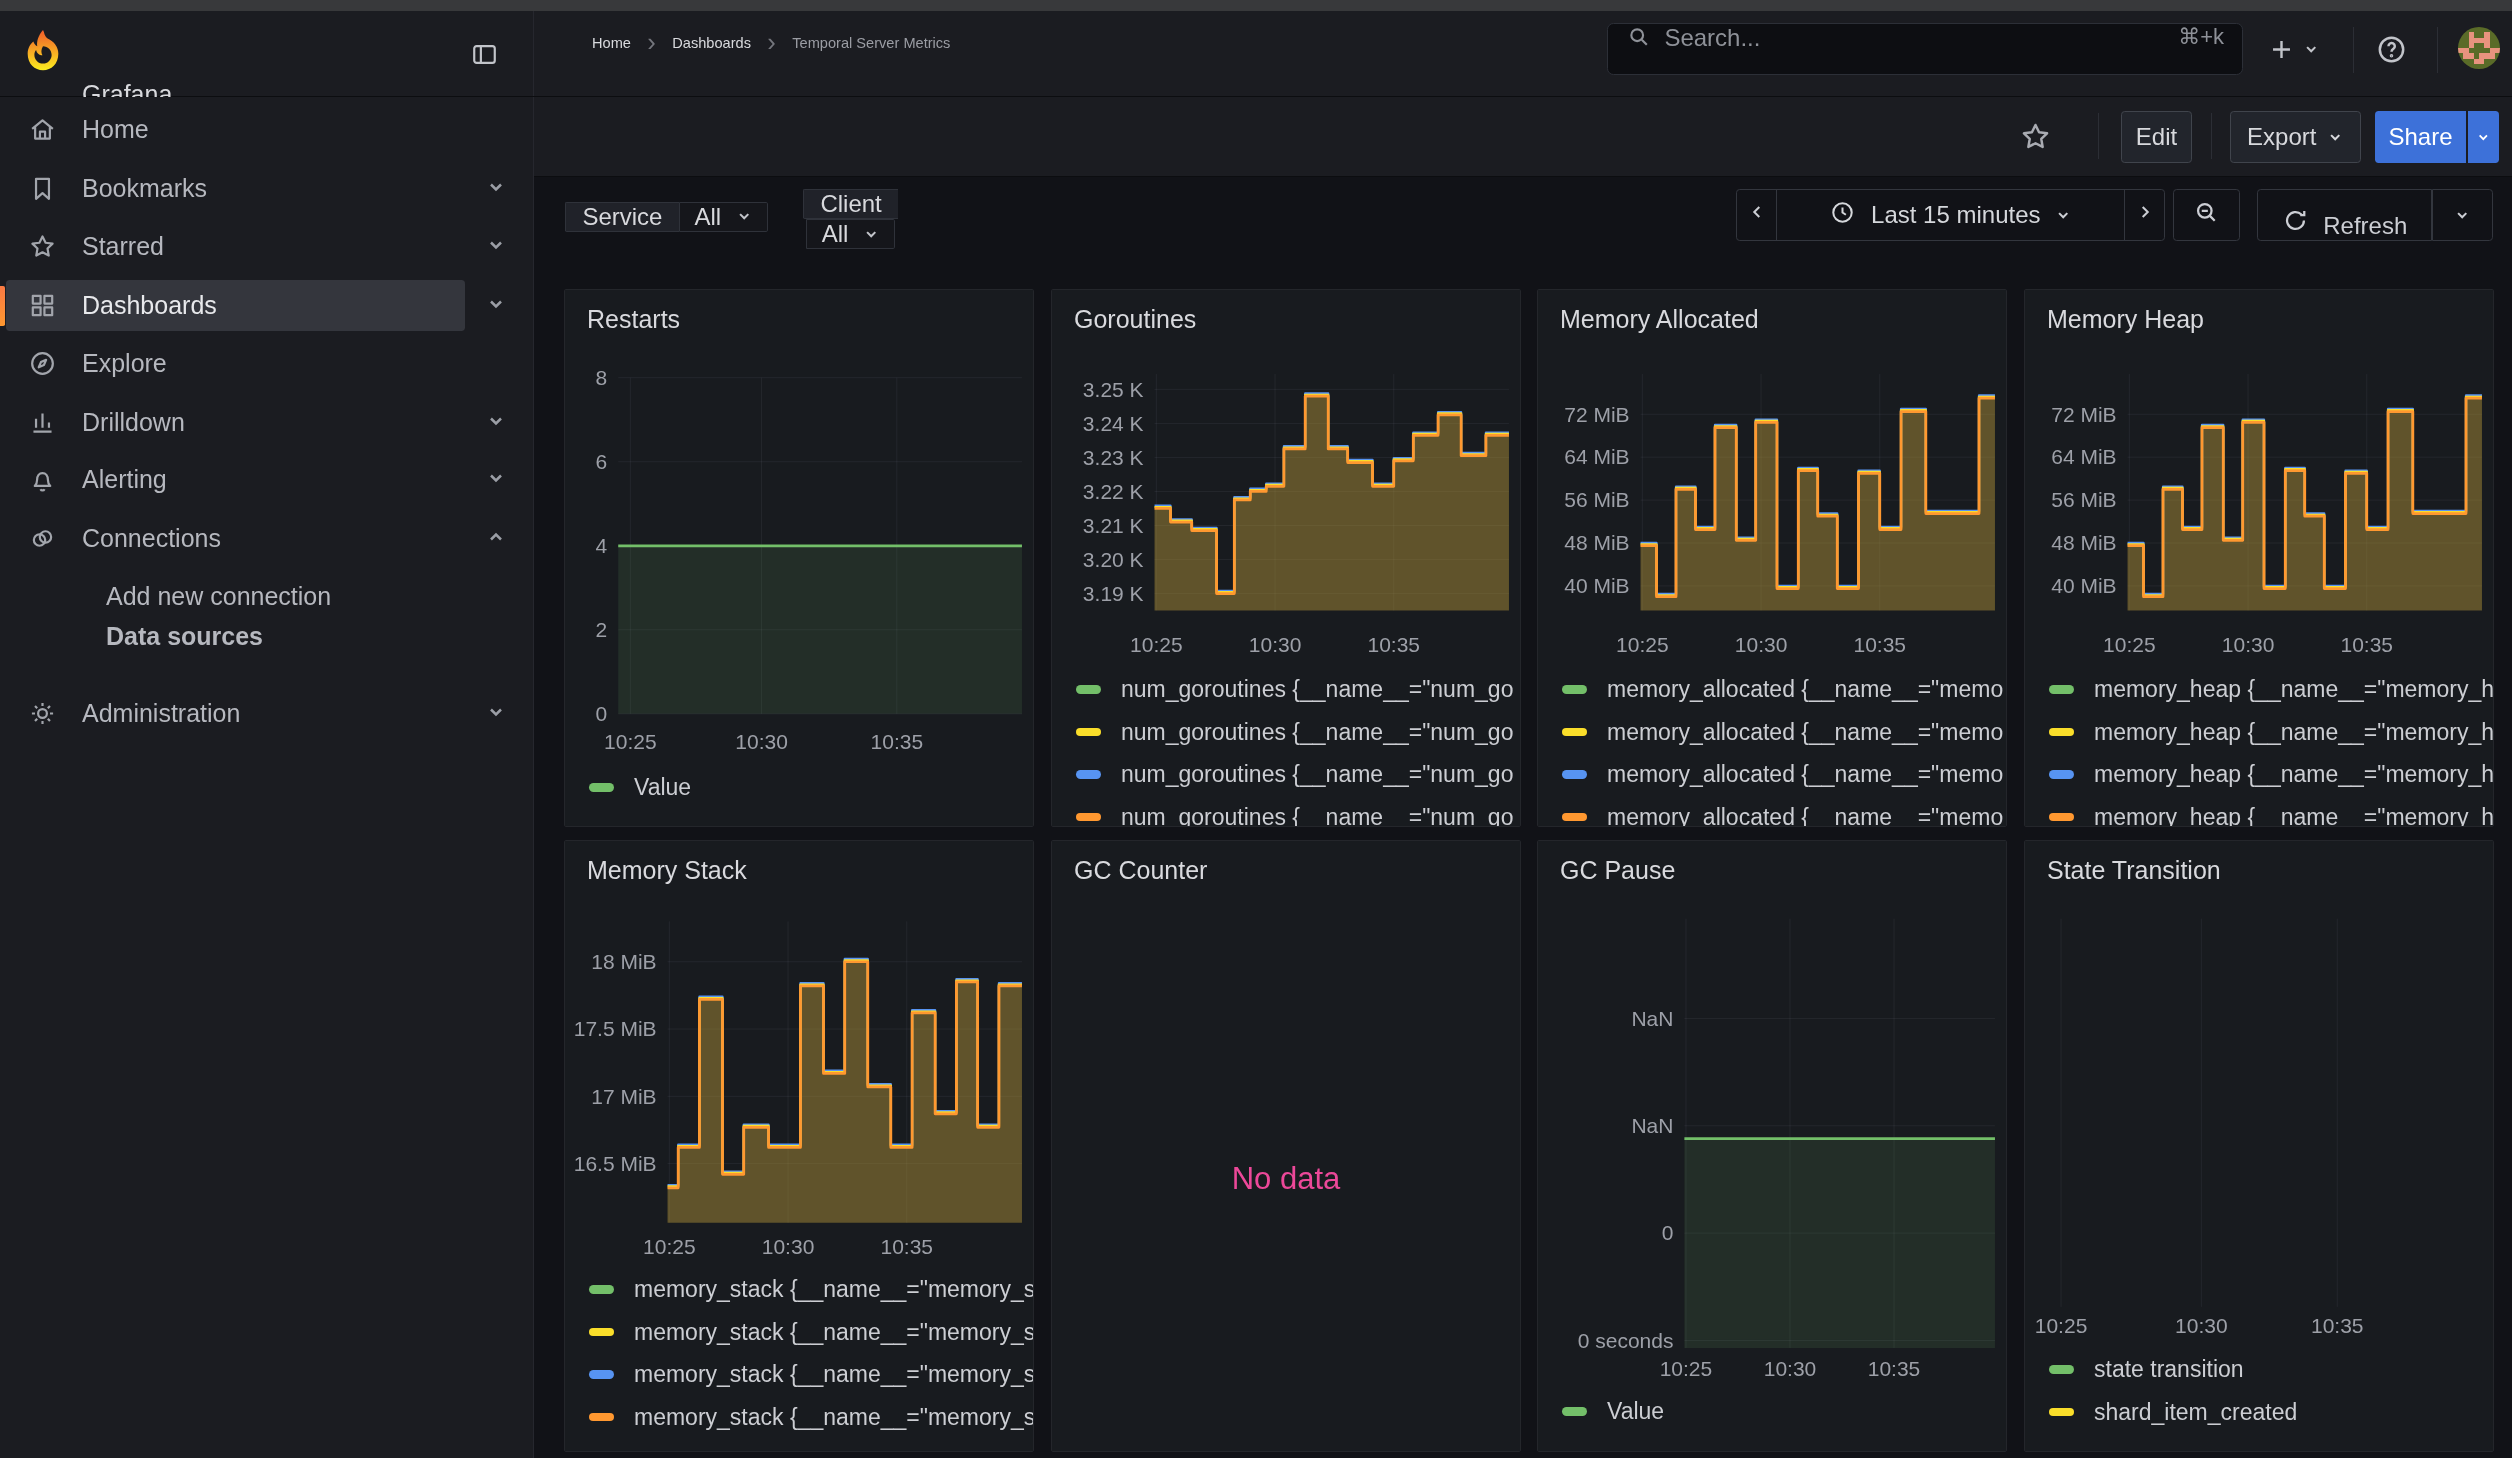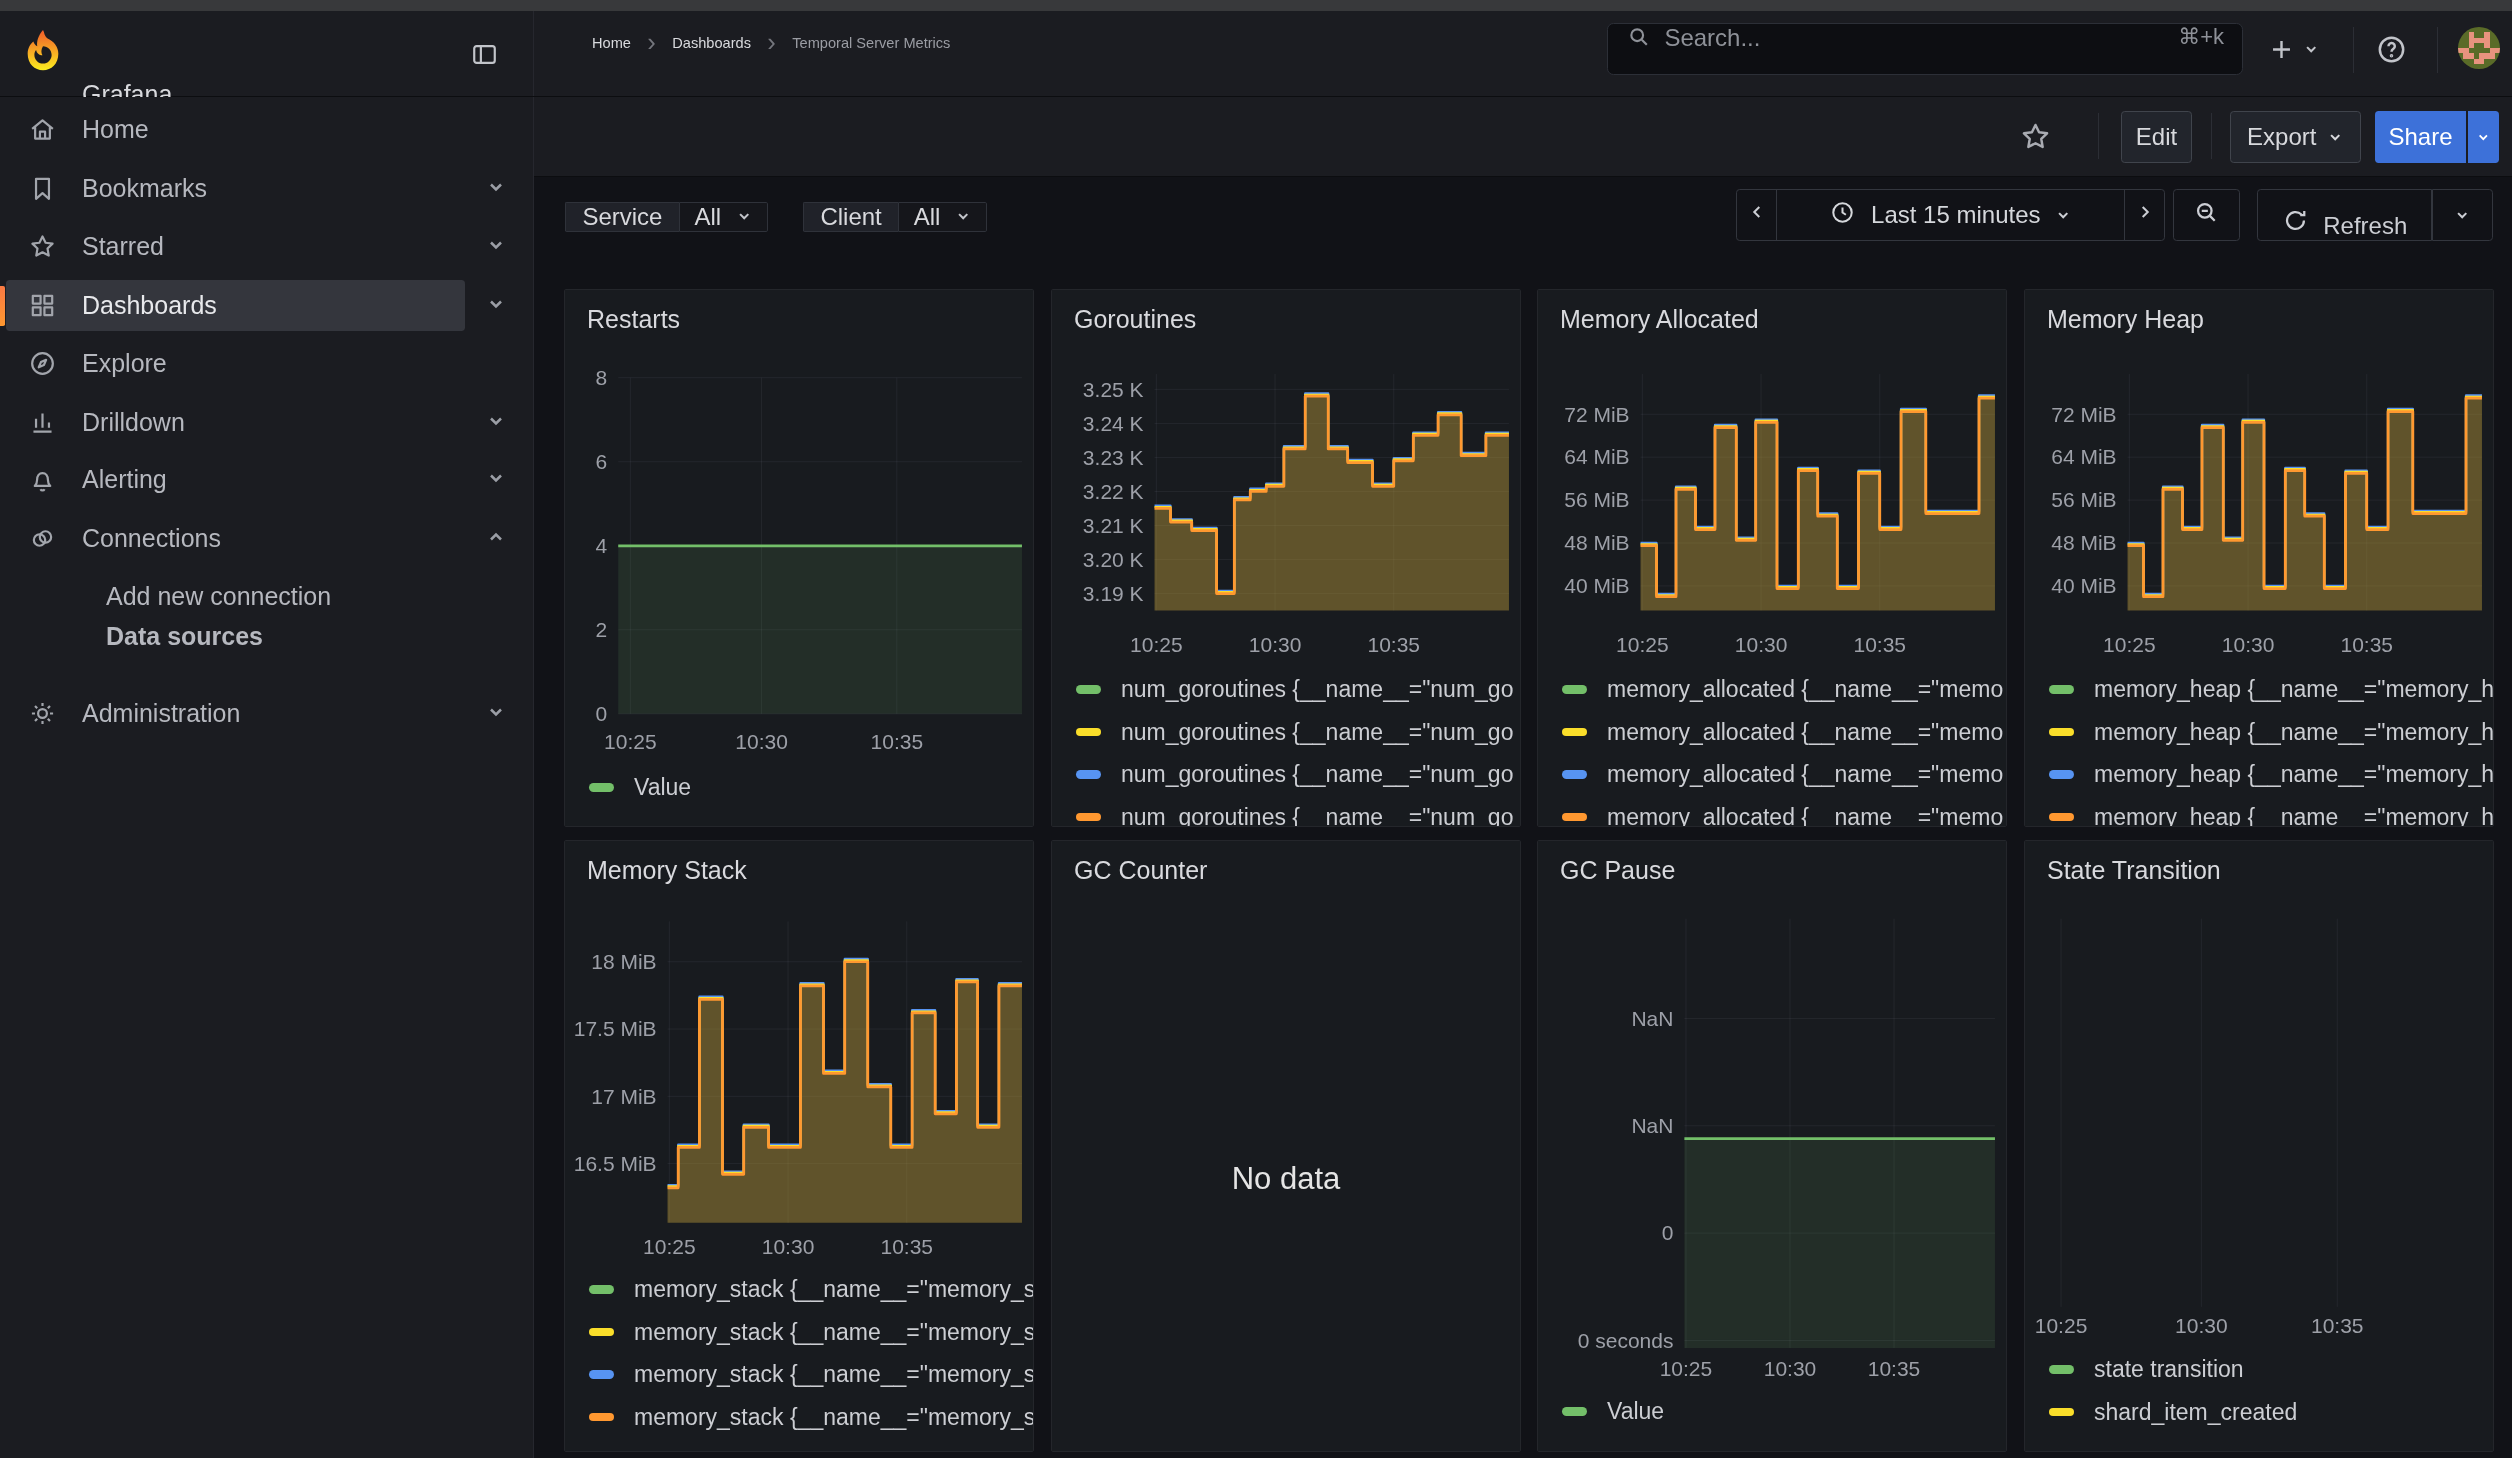--- a/index.html
+++ b/index.html
@@ -42,21 +42,21 @@
   
   .panel{position:absolute;background:#181b1f;border:0.9px solid #24262b;border-radius:1.8px;overflow:hidden;box-sizing:border-box;}
   .ptitle{position:absolute;left:22px;top:14.6px;font-size:25px;font-weight:500;color:#d9dade;}
   .panel svg{position:absolute;left:0;top:0;}
   .panel svg text{font-family:"Liberation Sans",sans-serif;}
   .tick{fill:#9da0a8;font-size:23px;}
   .legend{position:absolute;left:24px;right:0;}
   .lrow{display:flex;align-items:center;height:27px;margin-bottom:15.5px;gap:20px;}
   .chip{width:25px;height:8.2px;border-radius:4.6px;flex:none;}
   .llab{font-size:23px;color:#ccced3;white-space:nowrap;}
-  .nodata{position:absolute;left:0;right:0;top:320px;text-align:center;font-size:31px;color:#e5e5e5;}
+  .nodata{position:absolute;left:0;right:0;top:320px;text-align:center;font-size:31px;color:#ec4899;}
   
   .side-item{position:absolute;left:0;width:533px;height:51px;display:flex;align-items:center;
      padding-left:27px;box-sizing:border-box;font-size:25px;color:#b6b8bf;}
   .side-item .sicon{width:31px;display:flex;color:#a2a5ac;position:relative;z-index:1;}
   .side-item .slab{margin-left:24px;position:relative;z-index:1;}
   .side-item .schev{margin-left:auto;margin-right:27px;color:#9b9ea6;position:relative;z-index:1;}
   .side-item.sub{padding-left:82px;}
   .side-item.sel{color:#e8e9ec;}
   .side-item.sel::before{content:"";position:absolute;left:5.5px;right:68px;top:0;bottom:0;
      background:#34363d;border-radius:3.7px;}
@@ -287,21 +287,21 @@
   <span class="lab">Service</span>
   <span class="val">
     <span>All</span>
     <span class="caret">
       <svg viewBox="0 0 16 16" width="16.4" height="16.4" fill="none" stroke="#c2c4ca" stroke-width="2">
           <path d="M4 6l4 4 4-4"></path>
         </svg>
       </span>
   </span>
 </div>
-<div class="filter" style="left:803px;">
+<div class="filter" style="left:803px;flex-direction:column;">
   <span class="lab">Client</span>
   <span class="val">
     <span>All</span>
     <span class="caret">
       <svg viewBox="0 0 16 16" width="16.4" height="16.4" fill="none" stroke="#c2c4ca" stroke-width="2">
           <path d="M4 6l4 4 4-4"></path>
         </svg>
       </span>
   </span>
 </div>

